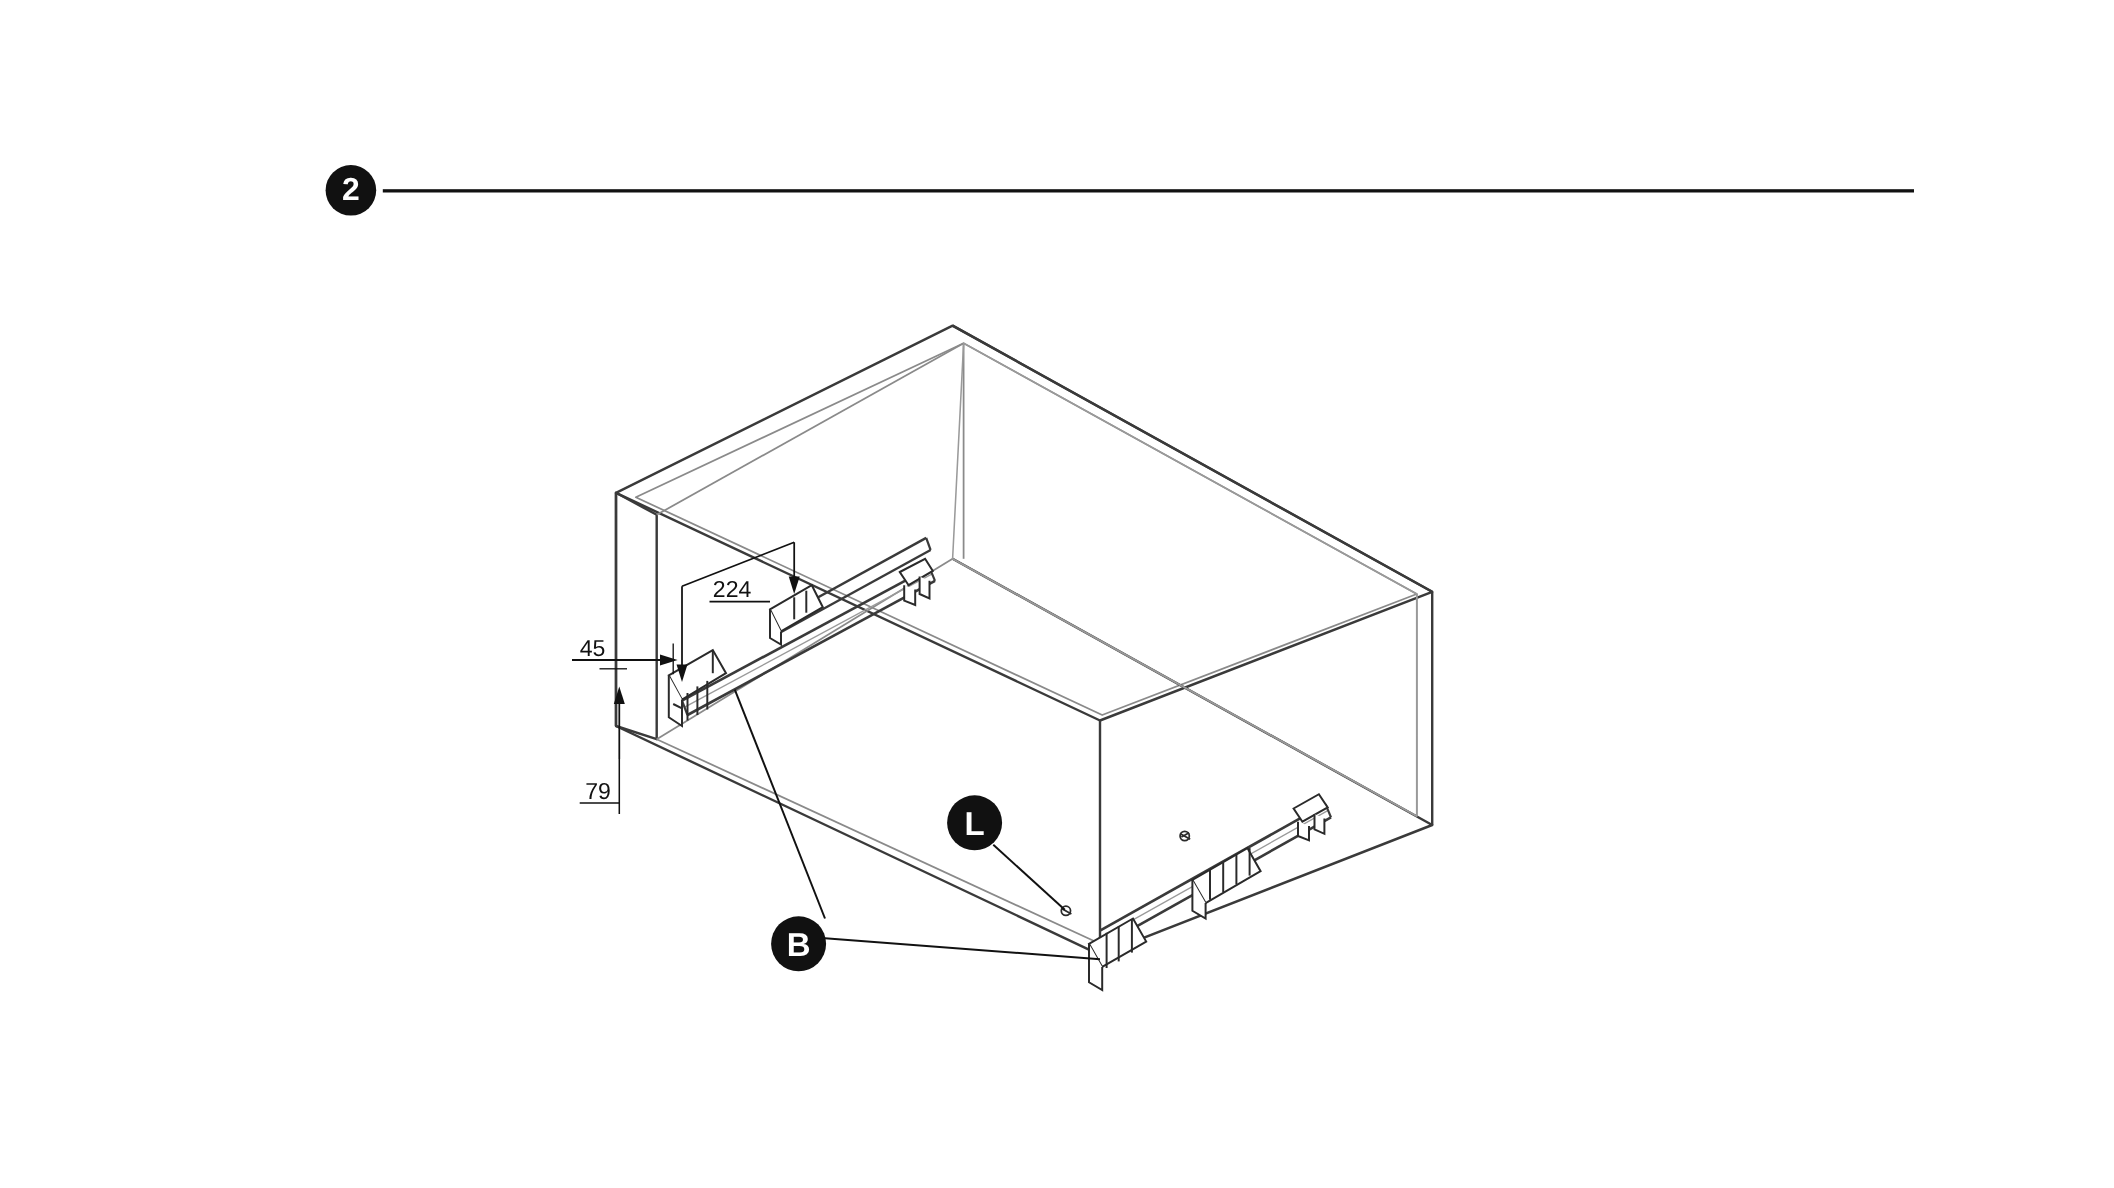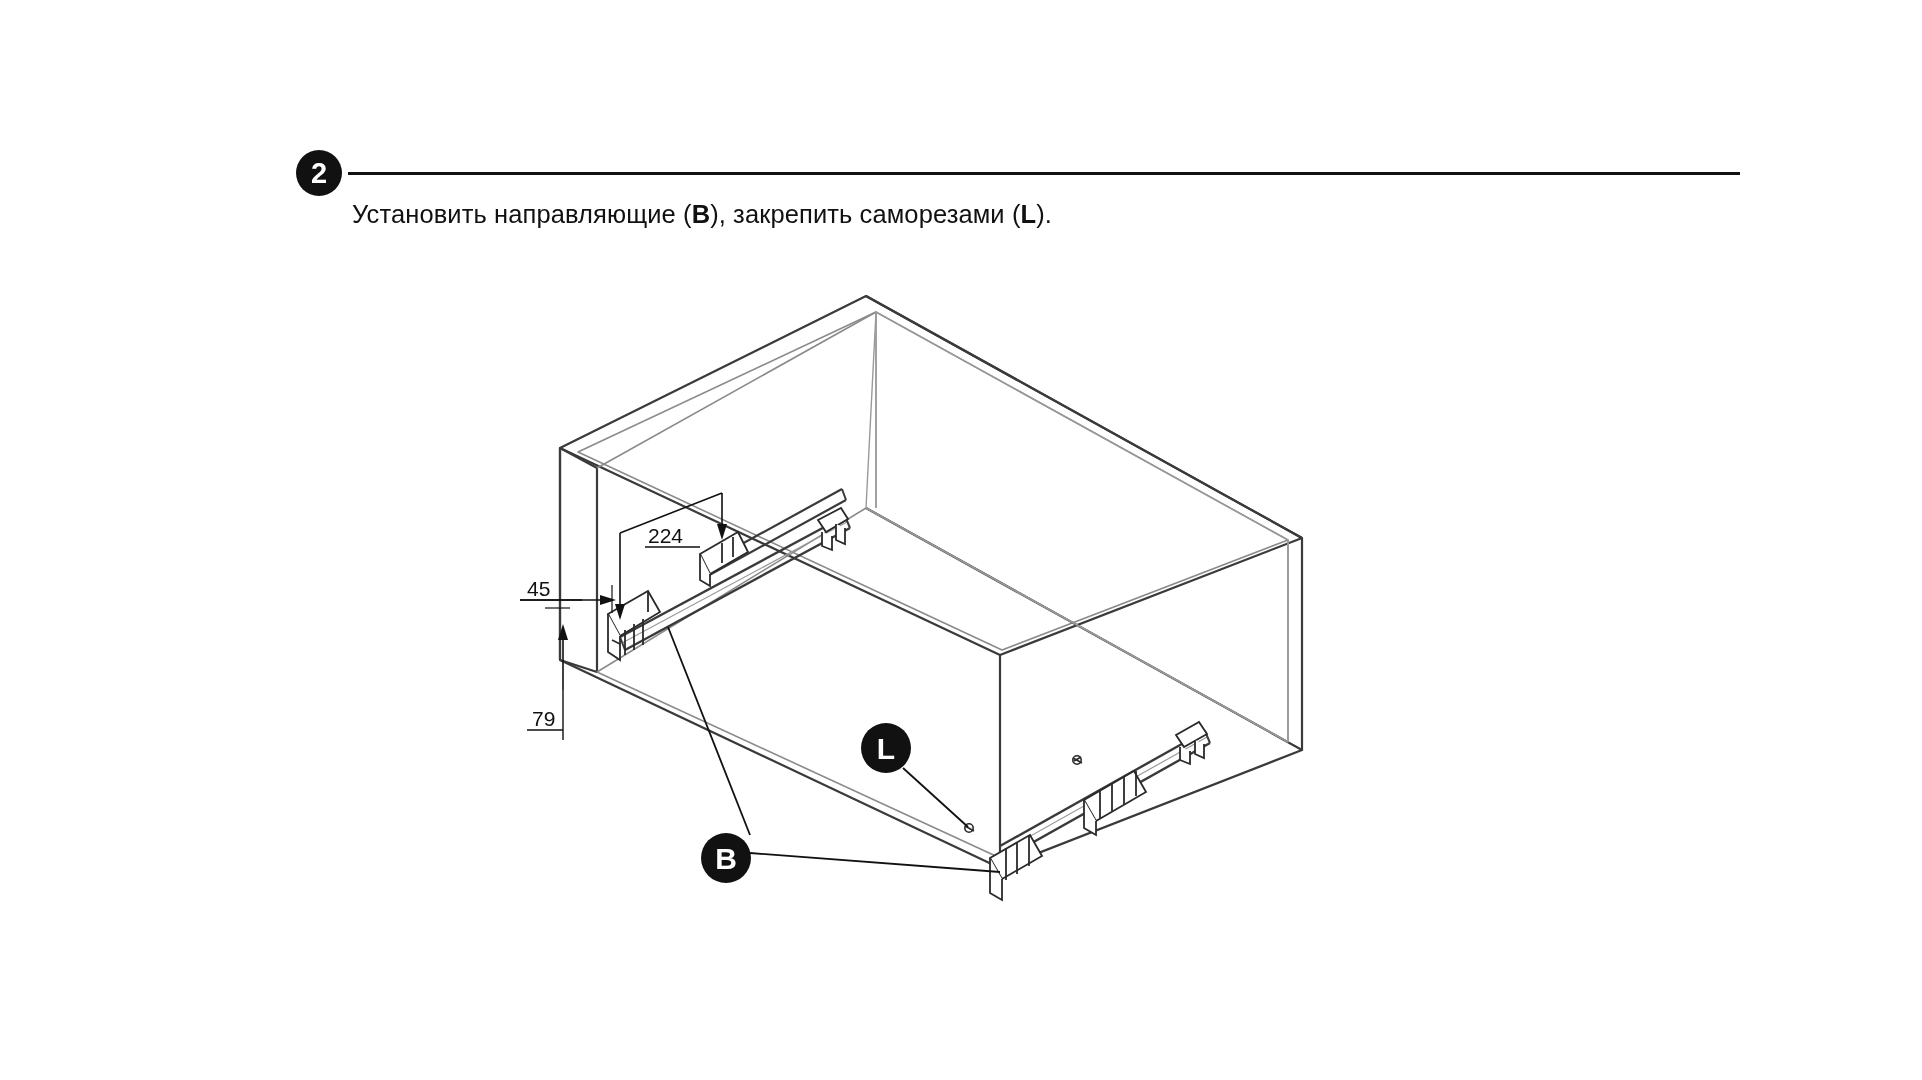--- a/index.html
+++ b/index.html
@@ -86,23 +86,20 @@
 </head>
 <body>
 
 <div id="sheet">
 
   <div class="step-header">
     <div class="step-badge">2</div>
     <div class="step-rule"></div>
   </div>
 
-  <div class="step-caption">
-    <span>Установить направляющие (</span><b>B</b><span>), закрепить саморезами (</span><b>L</b><span>).</span>
-  </div>
 
   <svg id="drawing" viewBox="0 0 1922 1080">
 
     <g fill="none" stroke="#3a3a3a" stroke-width="2.2" stroke-linejoin="round">
 
       <path d="M 866 296 L 1302 538 L 1000 655 L 560 448 Z" stroke="#3a3a3a"></path>
 
       <path d="M 876 312 L 1288 540 L 1002 650 L 578 452 Z" stroke="#8a8a8a" stroke-width="1.6"></path>
 
       <path d="M 866 296 L 1302 538" stroke="#3a3a3a"></path>

